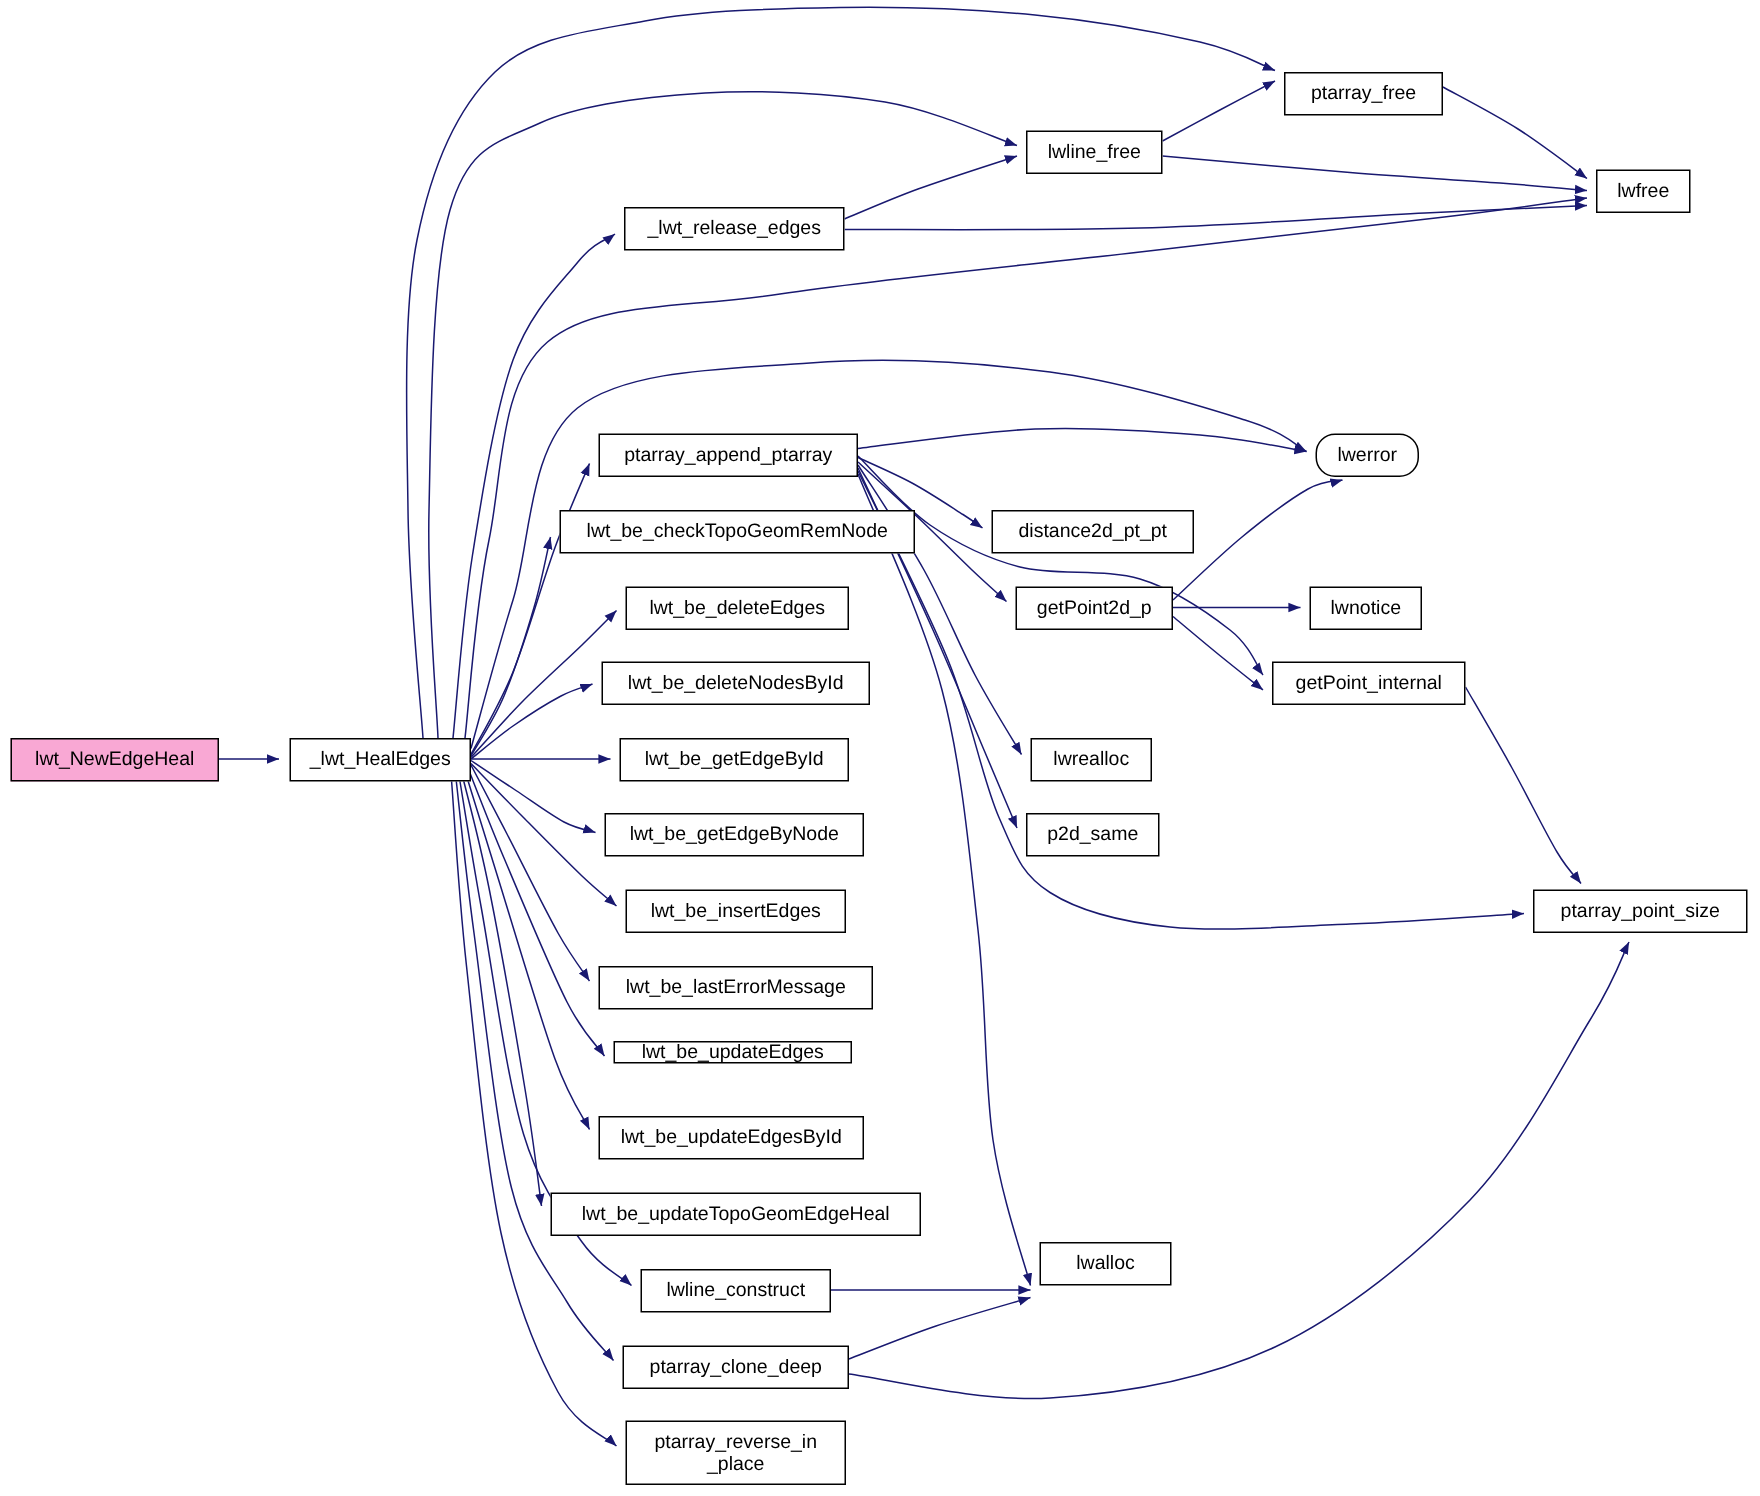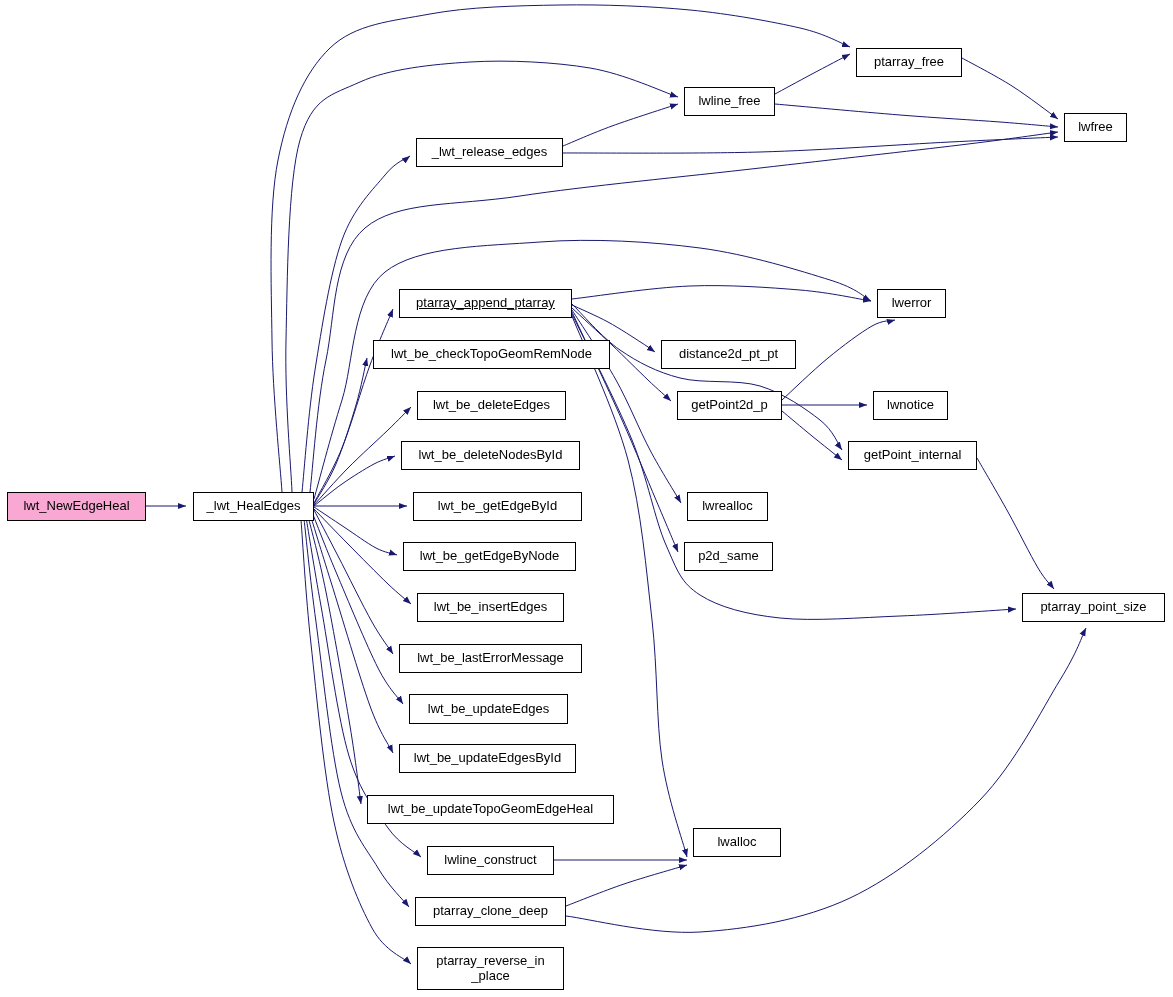--- a/index.html
+++ b/index.html
@@ -67,37 +67,37 @@
       <path d="M 566 906 C 575.6666666666666 902.3333333333334 603.8333333333334 890.8333333333334 624 884 C 644.1666666666666 877.1666666666666 676.5 868.1666666666666 687 865" class="edge" marker-end="url(#arrow)"></path>
       <path d="M 566 916 C 588.3333333333334 918.6666666666666 652.6666666666666 935 700 932 C 747.3333333333334 929 803.3333333333334 920 850 898 C 896.6666666666666 876 945 836.3333333333334 980 800 C 1015 763.6666666666666 1042.3333333333333 708.6666666666666 1060 680 C 1077.6666666666667 651.3333333333334 1081.6666666666667 636.6666666666666 1086 628" class="edge" marker-end="url(#arrow)"></path>
     </svg>
 
   <div class="node highlight" style="left: 7px; top: 492px; width: 139px; height: 29px;">lwt_NewEdgeHeal</div>
   <div class="node" style="left: 193px; top: 492px; width: 121px; height: 29px;">_lwt_HealEdges</div>
   <div class="node" style="left: 416px; top: 138px; width: 147px; height: 29px;">_lwt_release_edges</div>
   <div class="node" style="left: 684px; top: 87px; width: 91px; height: 29px;">lwline_free</div>
   <div class="node" style="left: 856px; top: 36px; width: 106px; height: 29px; margin-top: 12px;">ptarray_free</div>
   <div class="node" style="left: 1064px; top: 113px; width: 63px; height: 29px;">lwfree</div>
-  <div class="node" style="left: 877px; top: 289px; width: 69px; height: 29px;">lwerror</div>
-  <div class="node" style="left: 399px; top: 289px; width: 173px; height: 29px; text-decoration: underline;">ptarray_append_ptarray</div>
+  <div class="node" style="left: 877px; top: 289px; width: 69px; height: 29px; border-radius: 13px;">lwerror</div>
+  <div class="node" style="left: 399px; top: 289px; width: 173px; height: 29px;">ptarray_append_ptarray</div>
   <div class="node" style="left: 373px; top: 340px; width: 237px; height: 29px;">lwt_be_checkTopoGeomRemNode</div>
   <div class="node" style="left: 661px; top: 340px; width: 135px; height: 29px;">distance2d_pt_pt</div>
   <div class="node" style="left: 677px; top: 391px; width: 105px; height: 29px;">getPoint2d_p</div>
   <div class="node" style="left: 873px; top: 391px; width: 75px; height: 29px;">lwnotice</div>
   <div class="node" style="left: 417px; top: 391px; width: 149px; height: 29px;">lwt_be_deleteEdges</div>
   <div class="node" style="left: 848px; top: 441px; width: 129px; height: 29px;">getPoint_internal</div>
   <div class="node" style="left: 401px; top: 441px; width: 179px; height: 29px;">lwt_be_deleteNodesById</div>
-  <div class="node" style="left: 413px; top: 492px; width: 169px; height: 29px;">lwt_be_getEdgeById</div>
+  <div class="node" style="left: 413px; top: 492px; width: 153px; height: 29px;">lwt_be_getEdgeById</div>
   <div class="node" style="left: 687px; top: 492px; width: 81px; height: 29px;">lwrealloc</div>
   <div class="node" style="left: 403px; top: 542px; width: 173px; height: 29px;">lwt_be_getEdgeByNode</div>
   <div class="node" style="left: 684px; top: 542px; width: 89px; height: 29px;">p2d_same</div>
   <div class="node" style="left: 417px; top: 593px; width: 147px; height: 29px;">lwt_be_insertEdges</div>
   <div class="node" style="left: 1022px; top: 593px; width: 143px; height: 29px;">ptarray_point_size</div>
   <div class="node" style="left: 399px; top: 644px; width: 183px; height: 29px;">lwt_be_lastErrorMessage</div>
-  <div class="node" style="left: 409px; top: 694px; width: 159px; height: 30px;">lwt_be_updateEdges</div>
+  <div class="node" style="left: 409px; top: 694px; width: 159px; height: 15px;">lwt_be_updateEdges</div>
   <div class="node" style="left: 367px; top: 795px; width: 247px; height: 29px;">lwt_be_updateTopoGeomEdgeHeal</div>
   <div class="node" style="left: 399px; top: 744px; width: 177px; height: 29px;">lwt_be_updateEdgesById</div>
   <div class="node" style="left: 427px; top: 846px; width: 127px; height: 29px;">lwline_construct</div>
   <div class="node" style="left: 693px; top: 828px; width: 88px; height: 29px;">lwalloc</div>
   <div class="node" style="left: 415px; top: 897px; width: 151px; height: 29px;">ptarray_clone_deep</div>
   <div class="node" style="left: 417px; top: 947px; width: 147px; height: 43px;">ptarray_reverse_in
 _place</div>
 </div>
 
 </body></html>

